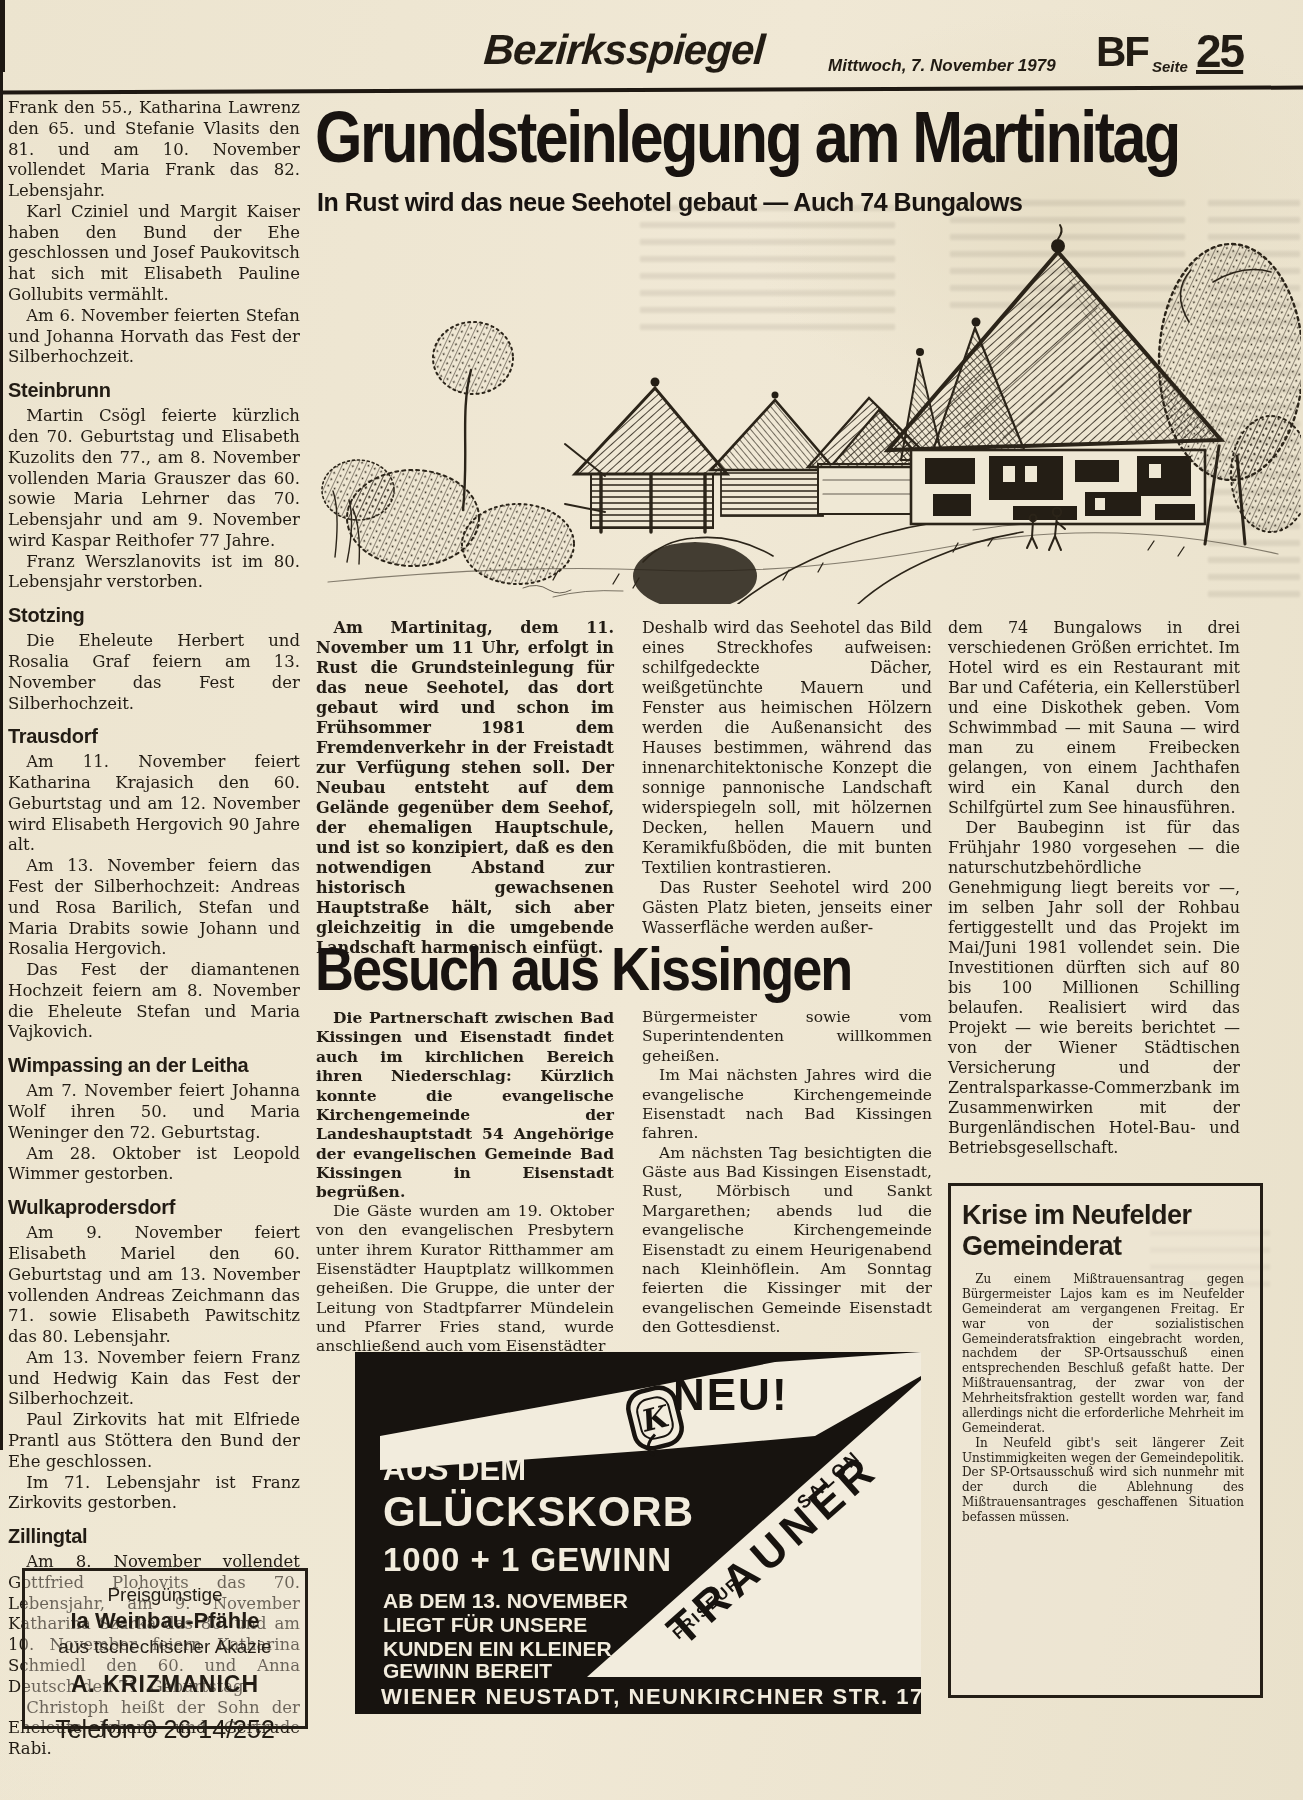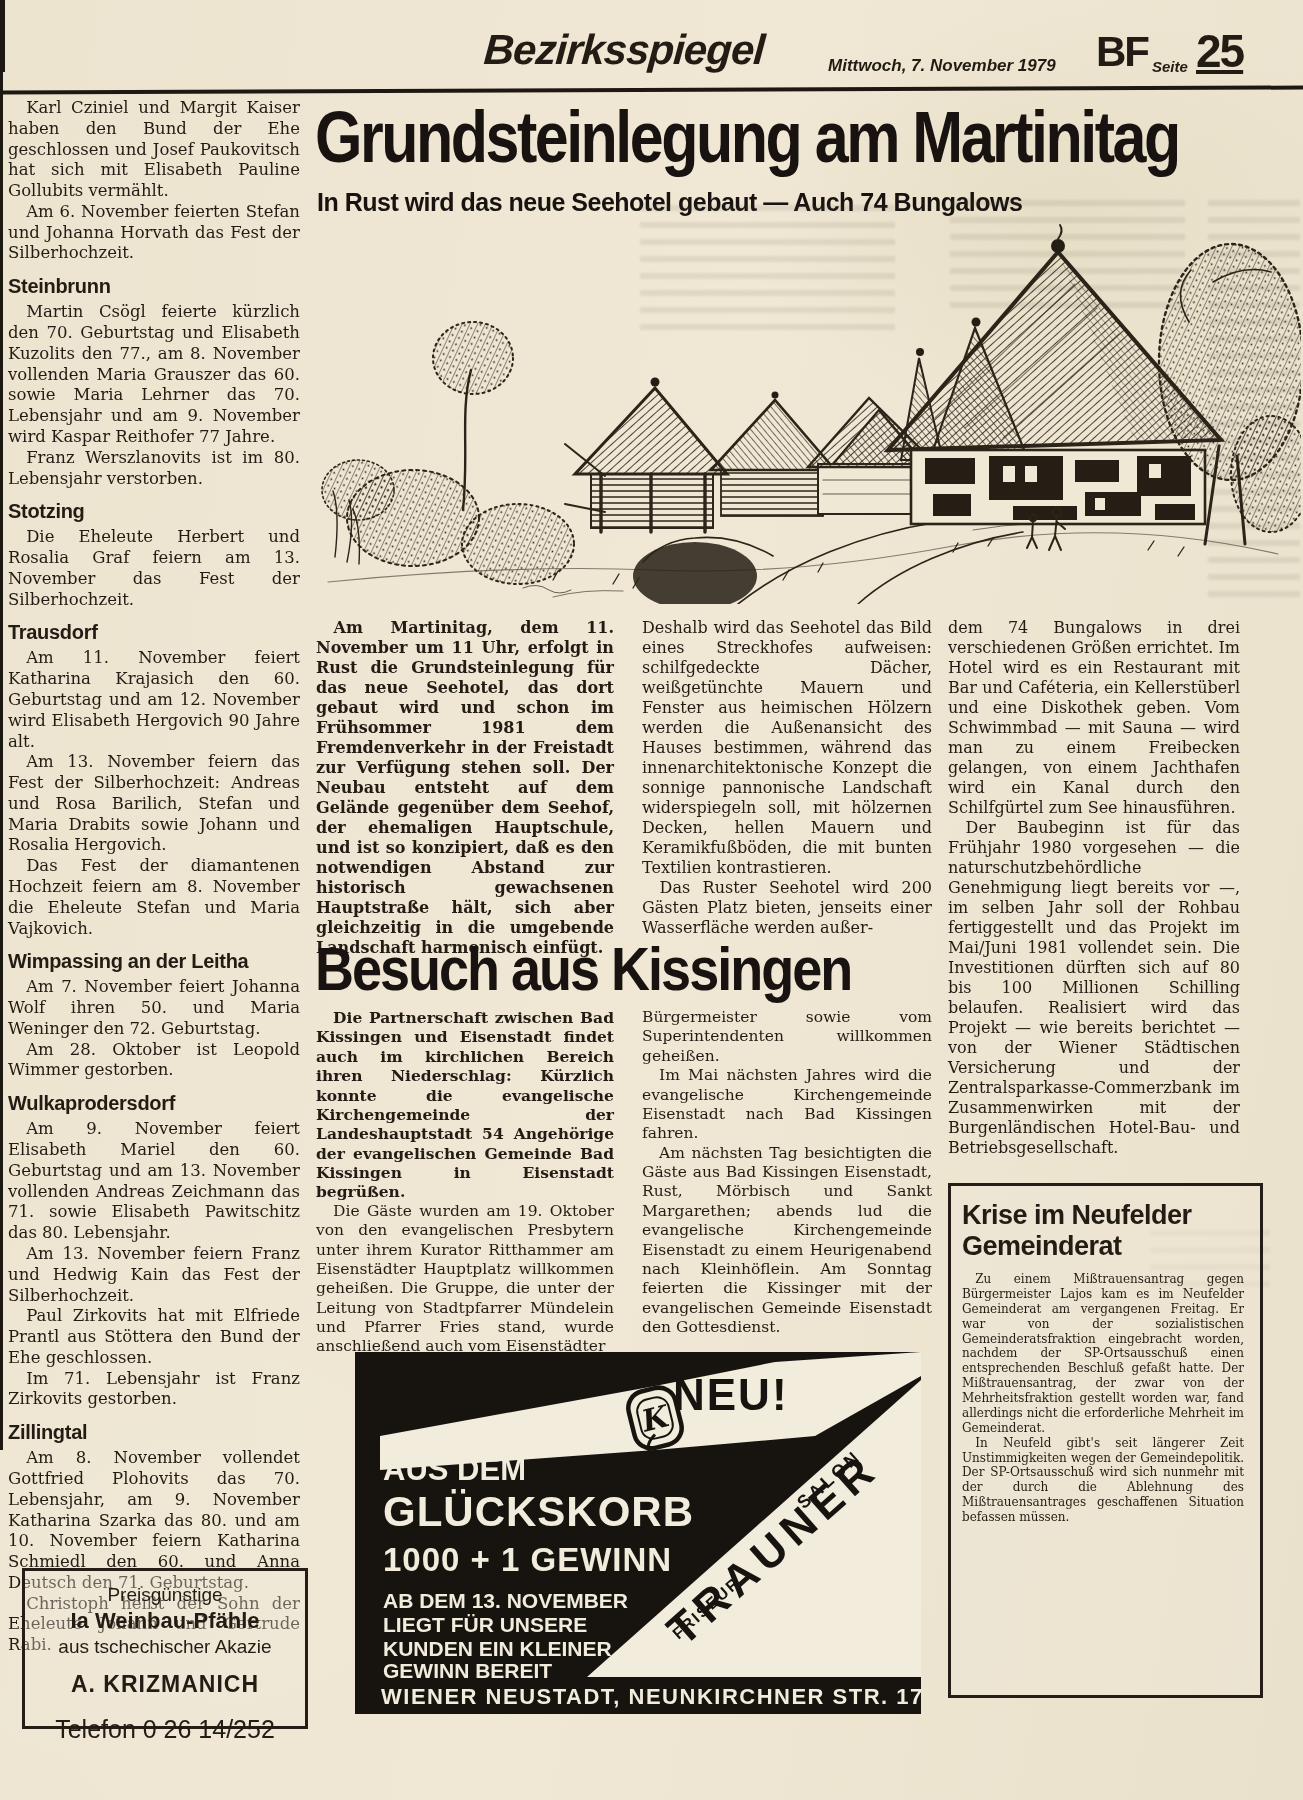--- a/index.html
+++ b/index.html
@@ -55,20 +55,21 @@
 <div class="abs rule" style="left:0;top:94;width:3px;height:1450px;"></div>
 
 <div class="abs masthead" style="left:484;left:484px;top:26px;">Bezirksspiegel</div>
 <div class="abs hdate" style="left:828px;top:56px;">Mittwoch, 7. November 1979</div>
 <div class="abs hbf" style="left:1096px;top:28px;">BF</div>
 <div class="abs hseite" style="left:1152px;top:58px;">Seite</div>
 <div class="abs hnum" style="left:1196px;top:24px;">25</div>
 <div class="abs rule" style="left:0;top:88px;width:1303px;height:3.5px;transform:rotate(-0.22deg);"></div>
 
 <div class="abs col leftcol" style="left:8px;top:98px;width:292px;">
+  <p class="noind">Frank den 55., Katharina Lawrenz den 65. und Stefanie Vlasits den 81. und am 10. November vollendet Maria Frank das 82. Lebensjahr.</p>
   <p>Karl Cziniel und Margit Kaiser haben den Bund der Ehe geschlossen und Josef Paukovitsch hat sich mit Elisabeth Pauline Gollubits vermählt.</p>
   <p>Am 6. November feierten Stefan und Johanna Horvath das Fest der Silberhochzeit.</p>
 
   <div class="sechead">Steinbrunn</div>
   <p>Martin Csögl feierte kürzlich den 70. Geburtstag und Elisabeth Kuzolits den 77., am 8. November vollenden Maria Grauszer das 60. sowie Maria Lehrner das 70. Lebensjahr und am 9. November wird Kaspar Reithofer 77 Jahre.</p>
   <p>Franz Werszlanovits ist im 80. Lebensjahr verstorben.</p>
 
   <div class="sechead">Stotzing</div>
   <p>Die Eheleute Herbert und Rosalia Graf feiern am 13. November das Fest der Silberhochzeit.</p>
 

